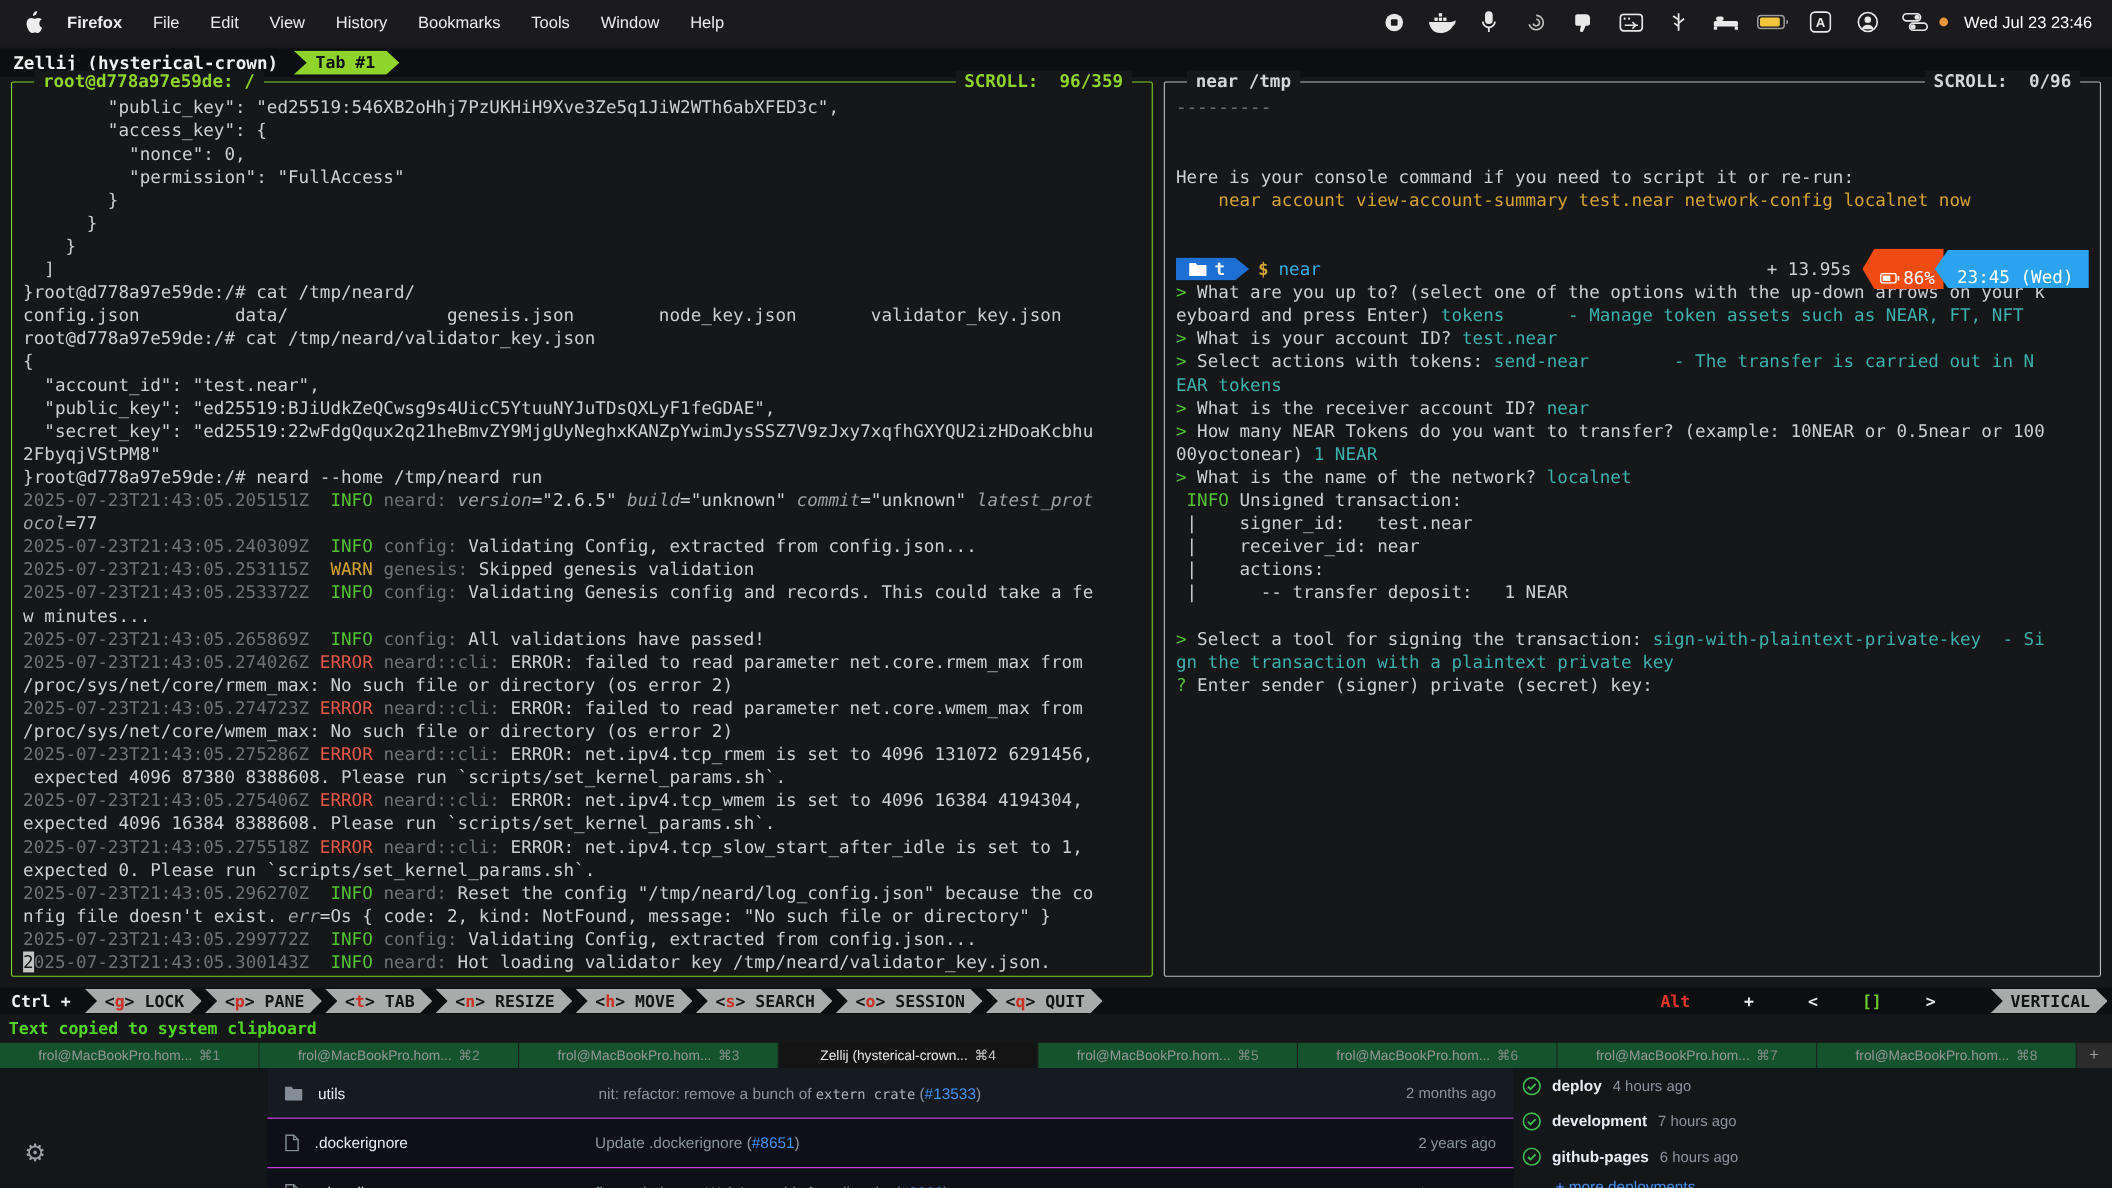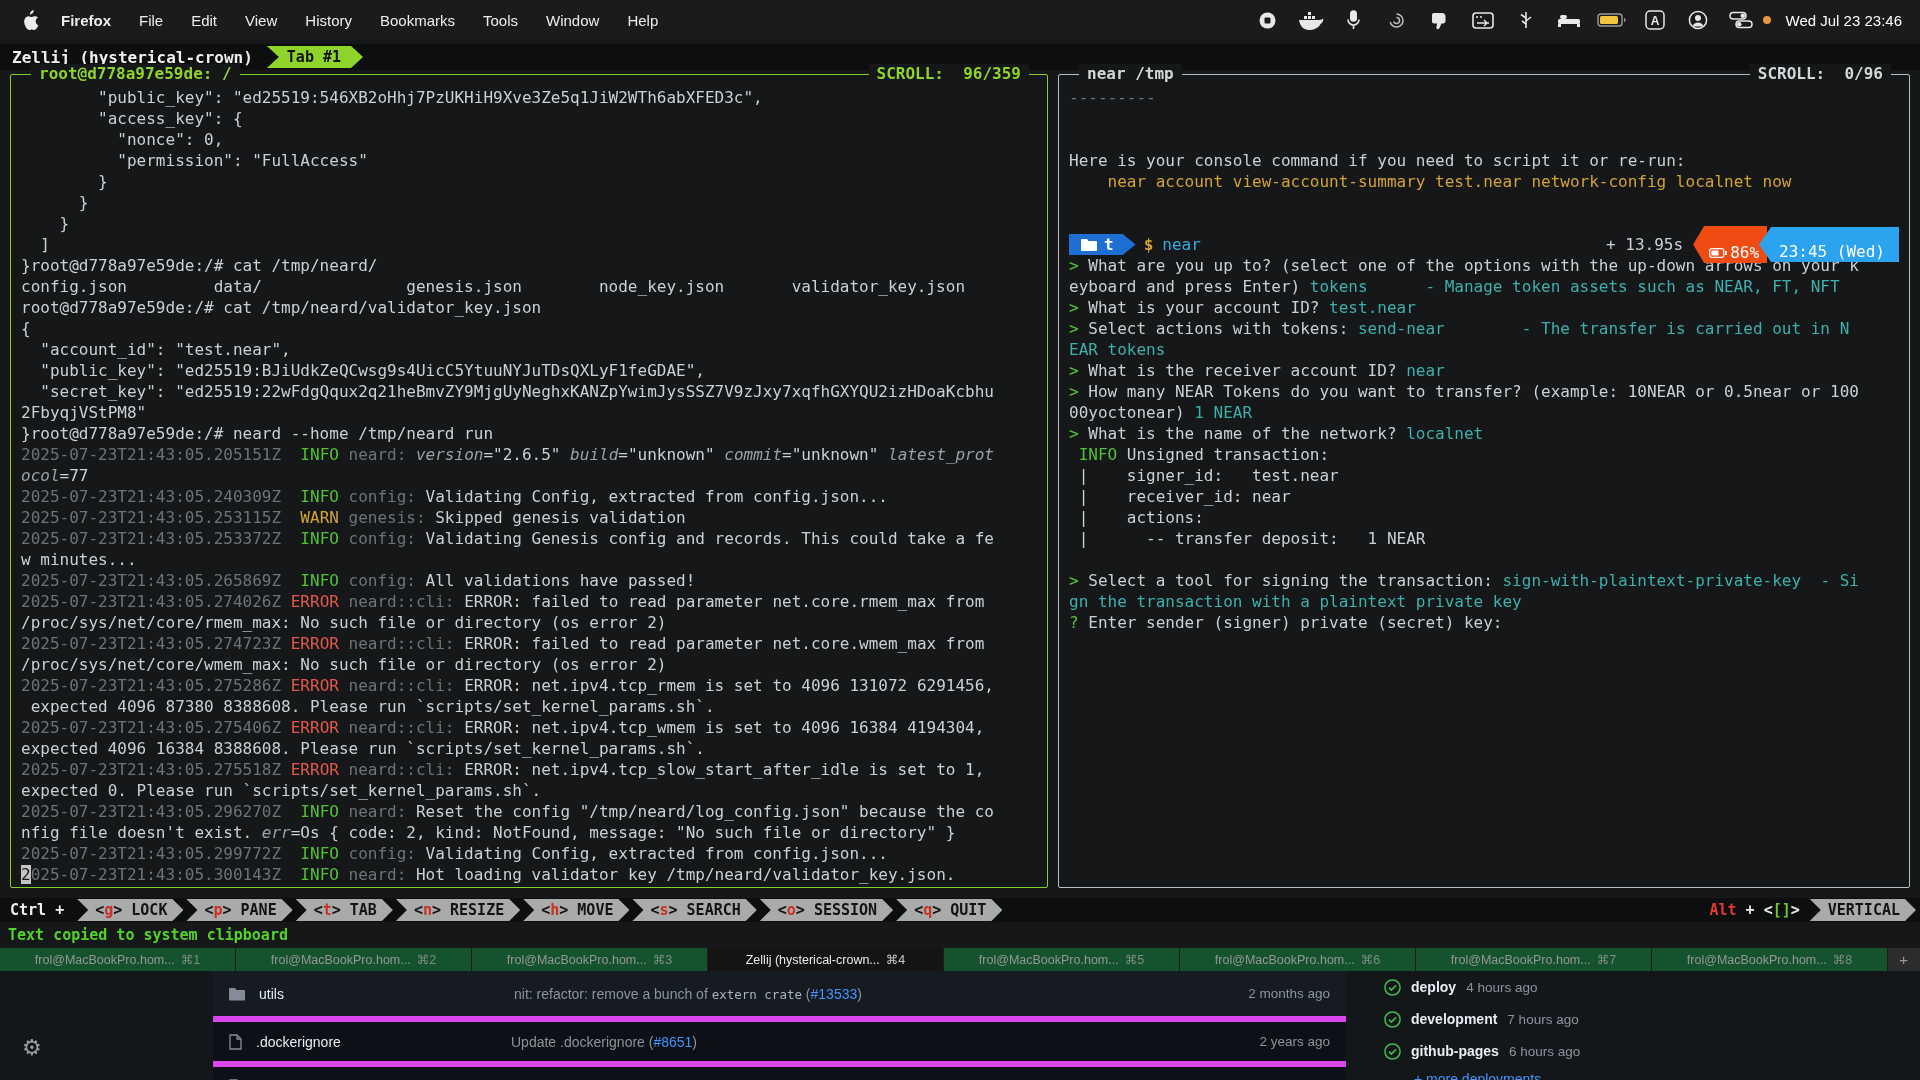--- a/index.html
+++ b/index.html
@@ -45,36 +45,36 @@
   .pright { margin-left:auto; display:flex; align-items:center; }
   .pdur { color:#ccd0d2; margin-right:10px; }
   .pseg-batt { background:#f04b12; color:#fff; display:inline-flex; align-items:center; gap:3px; padding:17px 8px 1px 16px; clip-path:polygon(0 50%, 11px 0, 100% 0, 100% 100%, 11px 100%); }
   .pseg-time { background:#2ba3ef; color:#fff; padding:15px 14px 1px 20px; margin-left:-8px; clip-path:polygon(0 50%, 12px 0, 100% 0, 100% 100%, 12px 100%); }
 
   
   #statusbar { position:absolute; top:858px; left:0; width:100%; height:24px; display:flex; align-items:center; background:#0c0e0f; font-family:"DejaVu Sans Mono", monospace; font-size:15px; font-weight:bold; }
   #sb-prefix { color:#f2f2f2; padding:0 10px 0 10px; white-space:pre; }
   .ribbon { background:#a9abaa; color:#121413; padding:2px 16px 2px 18px; margin-left:3px; clip-path:polygon(0 0, calc(100% - 11px) 0, 100% 50%, calc(100% - 11px) 100%, 0 100%, 11px 50%); white-space:pre; }
   .ribbon .key { color:#cf2f24; }
-  #sb-right { margin-left:auto; display:flex; align-items:center; padding-right:4px; }
+  #sb-right { margin-left:auto; display:flex; align-items:center; padding-right:4px;gap:40px; }
   #sb-alt { color:#e0392b; } .sb-w { color:#e8e8e8; white-space:pre; } .sb-br { color:#6cc92a; }
   #notification { position:absolute; top:884px; left:0; width:100%; height:24px; font-family:"DejaVu Sans Mono", monospace; font-size:15px; font-weight:bold; color:#52d426; padding:2px 0 0 8px; background:#151718; }
 
   
   #tabbar { position:absolute; top:948px; left:0; width:1920px; height:23px; background:#2c2c2c; display:flex; }
   .itab { width:236px; height:100%; display:flex; align-items:center; justify-content:center; gap:6px; font-size:12.5px; color:#969696; background:#14532d; border-right:1px solid #1d1d1d; overflow:hidden; white-space:nowrap; }
   .itab.active { background:#141414; color:#e9e9e9; }
   .itab .short { opacity:.85; }
   #tab-plus { flex:1; display:flex; align-items:center; justify-content:flex-end; padding-right:12px; color:#9a9a9a; font-size:15px; }
 
   
   #page-bg { position:absolute; top:971px; left:0; width:1920px; height:109px; background:#14171a; }
   #gear { position:absolute; left:22px; top:64px; color:#9aa0a6; font-size:22px; }
-  #file-table { position:absolute; left:213px; top:0; width:1133px; height:109px; background:#0d1117; }
-  .frow { height:45px; display:flex; align-items:center; padding:0 16px; border-top:6px solid #d946ef; }
+  #file-table { position:absolute; left:243px; top:0; width:1133px; height:109px; background:#0d1117; }
+  .frow { height:45px; display:flex; align-items:center; padding:0 16px; border-top:1px solid #d946ef; }
   .frow:first-child { border-top:none; background:#161b22; }
   .fname { width:255px; color:#e6edf3; font-size:14px; margin-left:14px; }
   .fmsg { flex:1; color:#8b949e; font-size:14px; white-space:nowrap; overflow:hidden; }
   .fmsg .lnk { color:#4493f8; }
   .fmsg .codebit { font-family:"DejaVu Sans Mono", monospace; font-size:12.5px; color:#aab2bb; }
   .fage { color:#8b949e; font-size:13.5px; margin-left:12px; white-space:nowrap; }
   #deploys { position:absolute; left:1384px; top:0; width:330px; }
   .drow { height:32px; display:flex; align-items:center; gap:10px; }
   .dname { color:#e6edf3; font-weight:bold; font-size:14px; }
   .dage { color:#8b949e; font-size:13.5px; }

